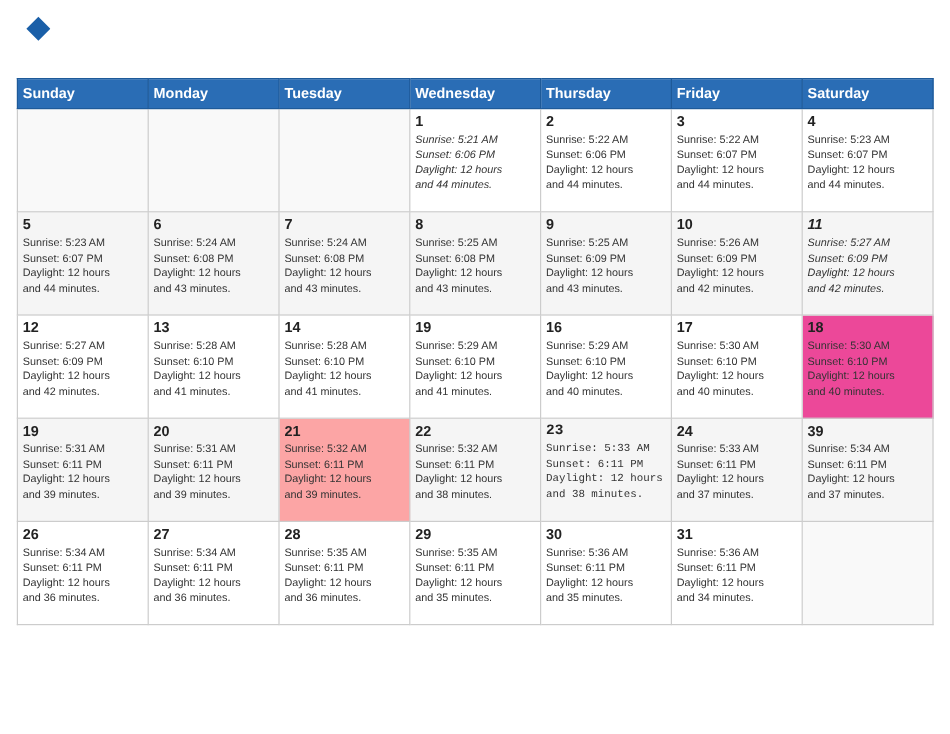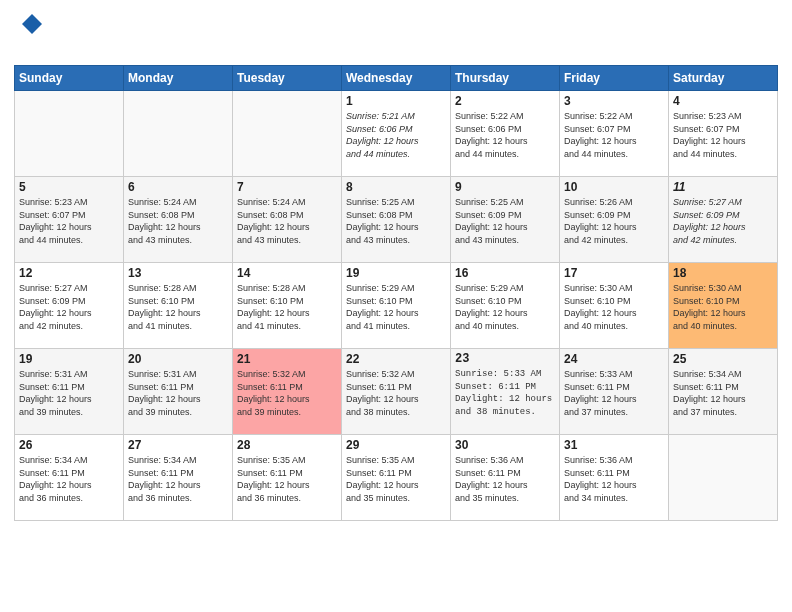--- a/index.html
+++ b/index.html
@@ -253,21 +253,21 @@
 Daylight: 12 hours
 and 40 minutes.</div>
           </td>
           <td style="background-color: rgb(255, 255, 255);">
             <span class="day-number">17</span>
             <div class="day-info" style="white-space: pre-line;">Sunrise: 5:30 AM
 Sunset: 6:10 PM
 Daylight: 12 hours
 and 40 minutes.</div>
           </td>
-          <td style="background-color: #fdba74;">
+          <td style="background-color: #ec4899;">
             <span class="day-number">18</span>
             <div class="day-info" style="white-space: pre-line;">Sunrise: 5:30 AM
 Sunset: 6:10 PM
 Daylight: 12 hours
 and 40 minutes.</div>
           </td>
         </tr>
         <tr>
           <td style="background-color: rgb(245, 245, 245);">
             <span class="day-number">19</span>
@@ -305,21 +305,21 @@
 and 38 minutes.</div>
           </td>
           <td style="background-color: rgb(245, 245, 245);">
             <span class="day-number">24</span>
             <div class="day-info" style="white-space: pre-line;">Sunrise: 5:33 AM
 Sunset: 6:11 PM
 Daylight: 12 hours
 and 37 minutes.</div>
           </td>
           <td style="background-color: rgb(245, 245, 245);">
-            <span class="day-number">25</span>
+            <span class="day-number">39</span>
             <div class="day-info" style="white-space: pre-line;">Sunrise: 5:34 AM
 Sunset: 6:11 PM
 Daylight: 12 hours
 and 37 minutes.</div>
           </td>
         </tr>
         <tr>
           <td style="background-color: rgb(255, 255, 255);">
             <span class="day-number">26</span>
             <div class="day-info" style="white-space: pre-line;">Sunrise: 5:34 AM

